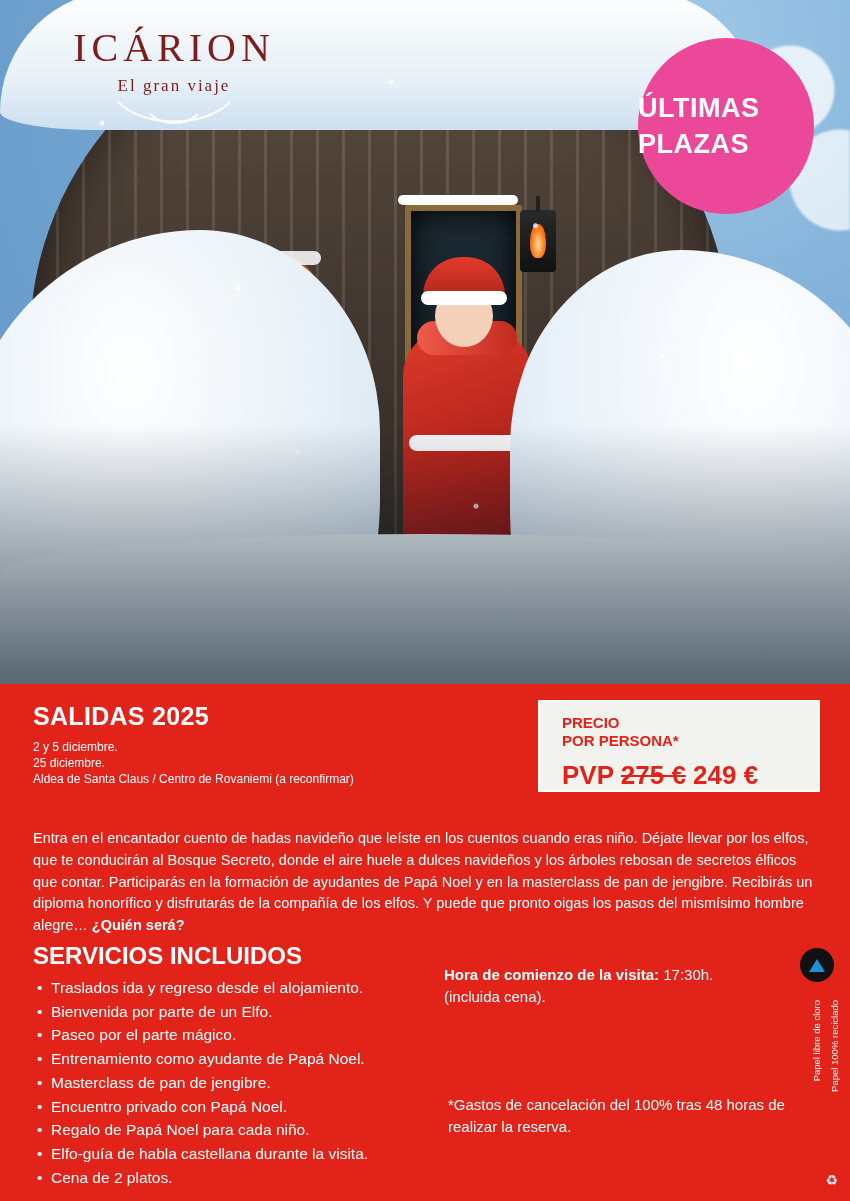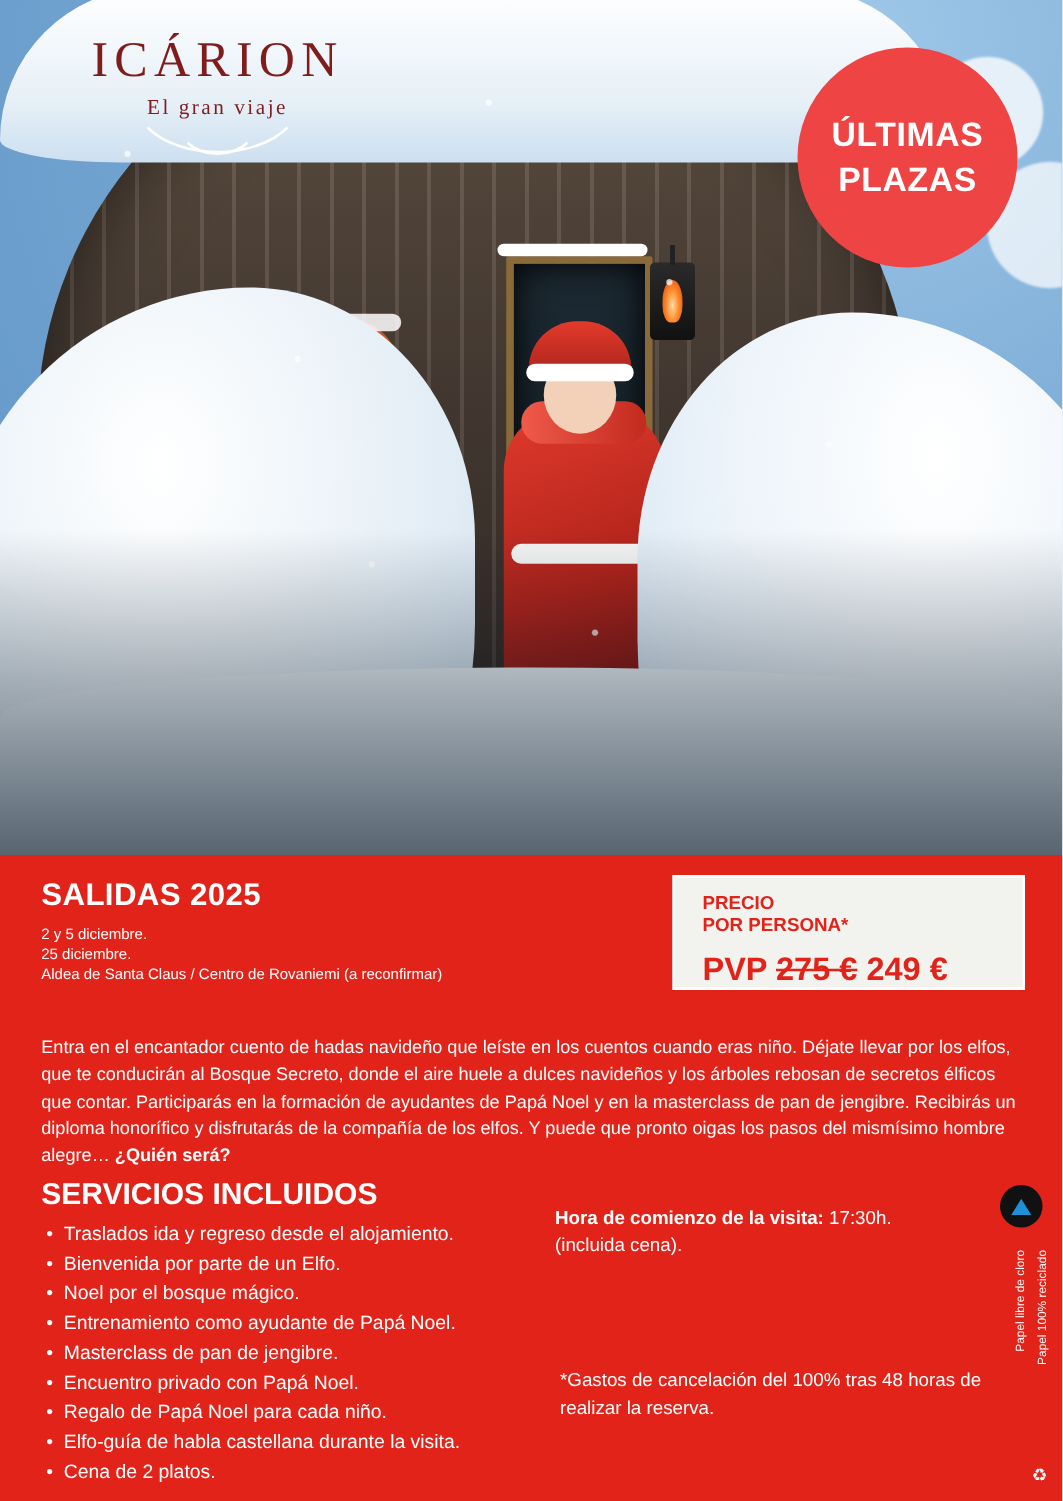--- a/index.html
+++ b/index.html
@@ -97,21 +97,21 @@
     background:linear-gradient(180deg, rgba(10,30,45,0) 0%, rgba(10,25,40,.30) 45%, rgba(8,20,32,.62) 100%);}
 
   
   .logo{position:absolute;left:44px;top:28px;width:260px;color:#7f1d1d;text-align:center;}
   .logo-name{font-family:"Liberation Serif", serif;font-size:40px;letter-spacing:5px;font-weight:400;line-height:1;}
   .logo-tag{font-family:"Liberation Serif", serif;font-size:17px;letter-spacing:2px;margin-top:8px;}
   .logo-swoosh{margin-top:2px;}
 
   
   .badge{position:absolute;right:36px;top:38px;width:176px;height:176px;border-radius:50%;
-    background:#ef4444;color:#fff;display:flex;flex-direction:column;align-items:center;justify-content:center;
+    background:#ec4899;color:#fff;display:flex;flex-direction:column;align-items:flex-start;justify-content:center;
     font-weight:bold;font-size:27px;line-height:1.35;letter-spacing:.5px;text-align:center;}
 
   
   .hero-title{position:absolute;left:38px;bottom:72px;color:#fff;}
   .hero-title .l1,.hero-title .l2{font-size:56px;font-weight:bold;line-height:1.02;letter-spacing:-.5px;
     text-shadow:0 2px 12px rgba(0,0,0,.55);}
   .hero-sub{position:absolute;left:40px;bottom:28px;color:#fff;font-size:33px;
     text-shadow:0 2px 10px rgba(0,0,0,.55);}
 
   
@@ -261,21 +261,21 @@
 
     <div class="intro">
       <span>Entra en el encantador cuento de hadas navideño que leíste en los cuentos cuando eras niño. Déjate llevar por los elfos, que te conducirán al Bosque Secreto, donde el aire huele a dulces navideños y los árboles rebosan de secretos élficos que contar. Participarás en la formación de ayudantes de Papá Noel y en la masterclass de pan de jengibre. Recibirás un diploma honorífico y disfrutarás de la compañía de los elfos. Y puede que pronto oigas los pasos del mismísimo hombre alegre… </span><b>¿Quién será?</b>
     </div>
 
     <div class="servicios">
       <h3>SERVICIOS INCLUIDOS</h3>
       <ul>
         <li>Traslados ida y regreso desde el alojamiento.</li>
         <li>Bienvenida por parte de un Elfo.</li>
-        <li>Noel por el bosque mágico.</li>
+        <li>Paseo por el parte mágico.</li>
         <li>Entrenamiento como ayudante de Papá Noel.</li>
         <li>Masterclass de pan de jengibre.</li>
         <li>Encuentro privado con Papá Noel.</li>
         <li>Regalo de Papá Noel para cada niño.</li>
         <li>Elfo-guía de habla castellana durante la visita.</li>
         <li>Cena de 2 platos.</li>
       </ul>
     </div>
 
     <div class="right-info">

